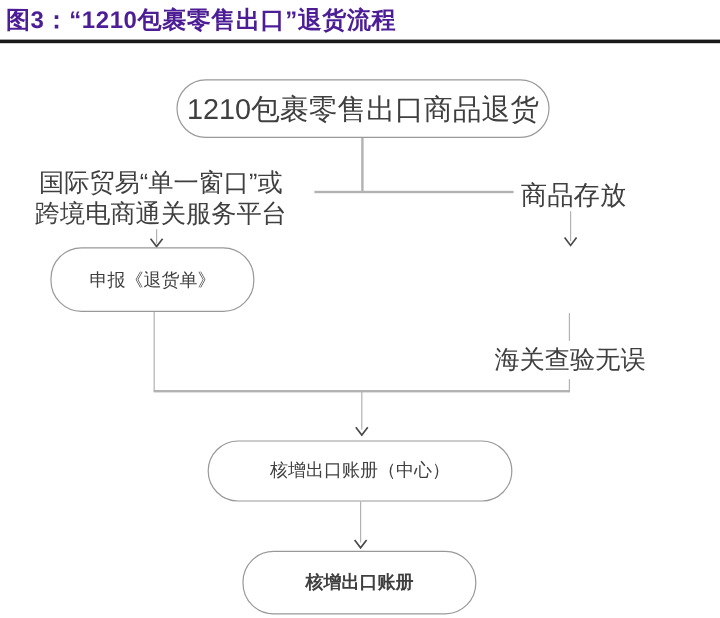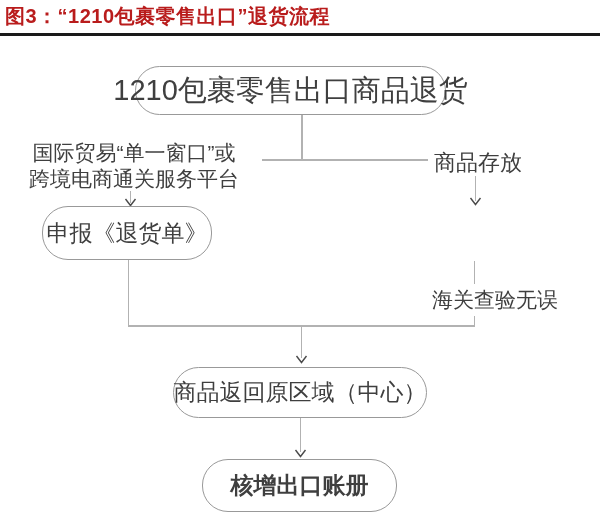--- a/index.html
+++ b/index.html
@@ -10,44 +10,44 @@
     width: 600px;
     height: 515px;
     background: #ffffff;
     overflow: hidden;
   }
   .title {
     position: absolute;
     left: 5px; top: 3px;
     font-size: 20px;
     font-weight: bold;
-    color: #b91c1c;
+    color: #4c1d95;
     letter-spacing: 0.5px;
     white-space: nowrap;
   }
   .rule {
     position: absolute;
     left: 0; top: 33px;
     width: 600px; height: 3px;
     background: #1a1a1a;
   }
   .box {
     position: absolute;
     border: 1.5px solid #999999;
     border-radius: 26px;
     background: #ffffff;
     display: flex;
     align-items: center;
     justify-content: center;
     color: #3f3f3f;
-    font-size: 23px;
+    font-size: 15px;
     white-space: nowrap;
     z-index: 3;
   }
-  .box.top    { left: 135px; top: 66px;  width: 311px; height: 49px; font-size: 29px; }
+  .box.top    { left: 147px; top: 66px;  width: 311px; height: 49px; font-size: 24px; }
   .box.left   { left: 42px;  top: 206px; width: 170px; height: 54px; }
   .box.right  { left: 393px; top: 208px; width: 162px; height: 52px; }
   .box.merge  { left: 173px; top: 367px; width: 254px; height: 51px; }
   .box.final  { left: 202px; top: 459px; width: 195px; height: 53px; font-weight: bold; }
   .vline, .hline {
     position: absolute;
     background: #b2b2b2;
     z-index: 1;
   }
   .vline { width: 1.5px; }
@@ -80,21 +80,21 @@
     text-align: center;
   }
   .lbl-branchL {
     left: 3px; top: 140px;
     width: 262px;
     line-height: 26px;
     background: transparent;
   }
   .lbl-branchR { left: 430px; top: 148px; width: 96px; font-size: 22px; background: transparent; }
   .lbl-release { left: 46px;  top: 284px; width: 170px; padding: 2px 0; }
-  .lbl-check   { left: 392px; top: 284px; width: 166px; padding: 2px 0; text-align: right; }
+  .lbl-check   { left: 392px; top: 284px; width: 166px; padding: 2px 0; }
 </style>
 </head>
 <body>
 
 <div class="canvas">
 
   <div class="title">图3：“1210包裹零售出口”退货流程</div>
   <div class="rule"></div>
 
   <div class="box top">1210包裹零售出口商品退货</div>
@@ -131,21 +131,21 @@
   <div class="lbl lbl-check">海关查验无误</div>
 
   <div class="hline h-merge"></div>
   <div class="vline v-arrowMid"></div>
   <span class="chevron ch-Mid">
     <svg width="13" height="9" viewBox="0 0 13 9">
         <polyline points="1.5,1 6.5,7.5 11.5,1" fill="none" stroke="#4a4a4a" stroke-width="1.4"></polyline>
       </svg>
   </span>
 
-  <div class="box merge">商品返回原区域（中心）</div>
+  <div class="box merge">核增出口账册（中心）</div>
 
   <div class="vline v-arrowBot"></div>
   <span class="chevron ch-Bot">
     <svg width="13" height="9" viewBox="0 0 13 9">
         <polyline points="1.5,1 6.5,7.5 11.5,1" fill="none" stroke="#4a4a4a" stroke-width="1.4"></polyline>
       </svg>
   </span>
 
   <div class="box final">核增出口账册</div>
 

